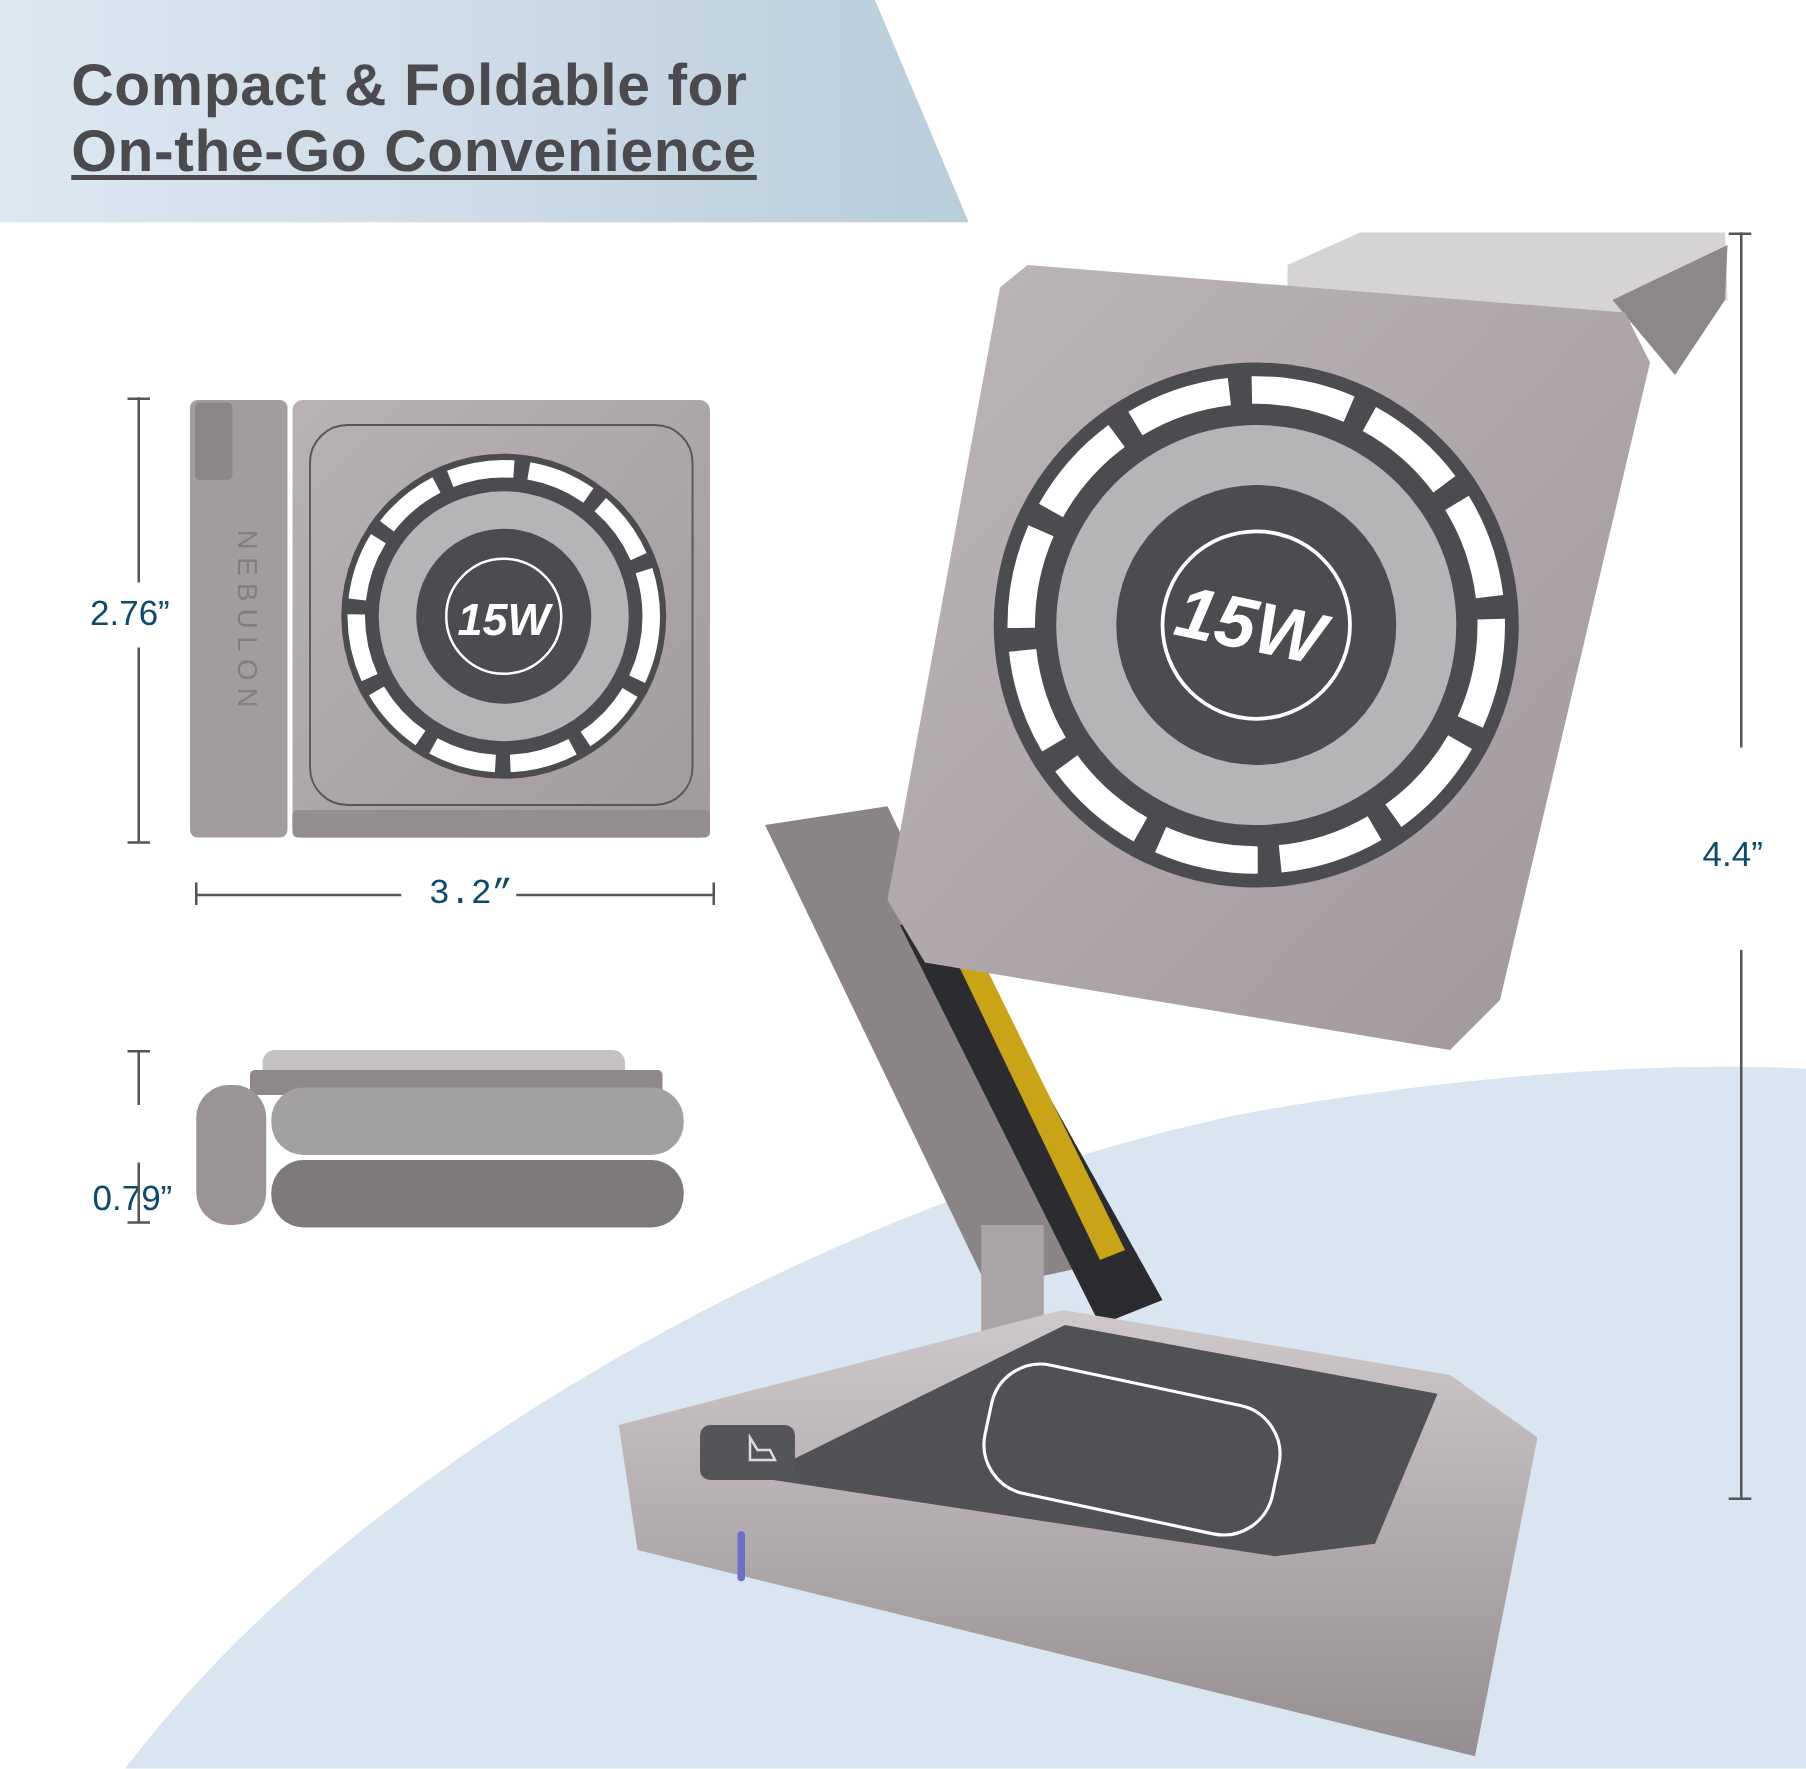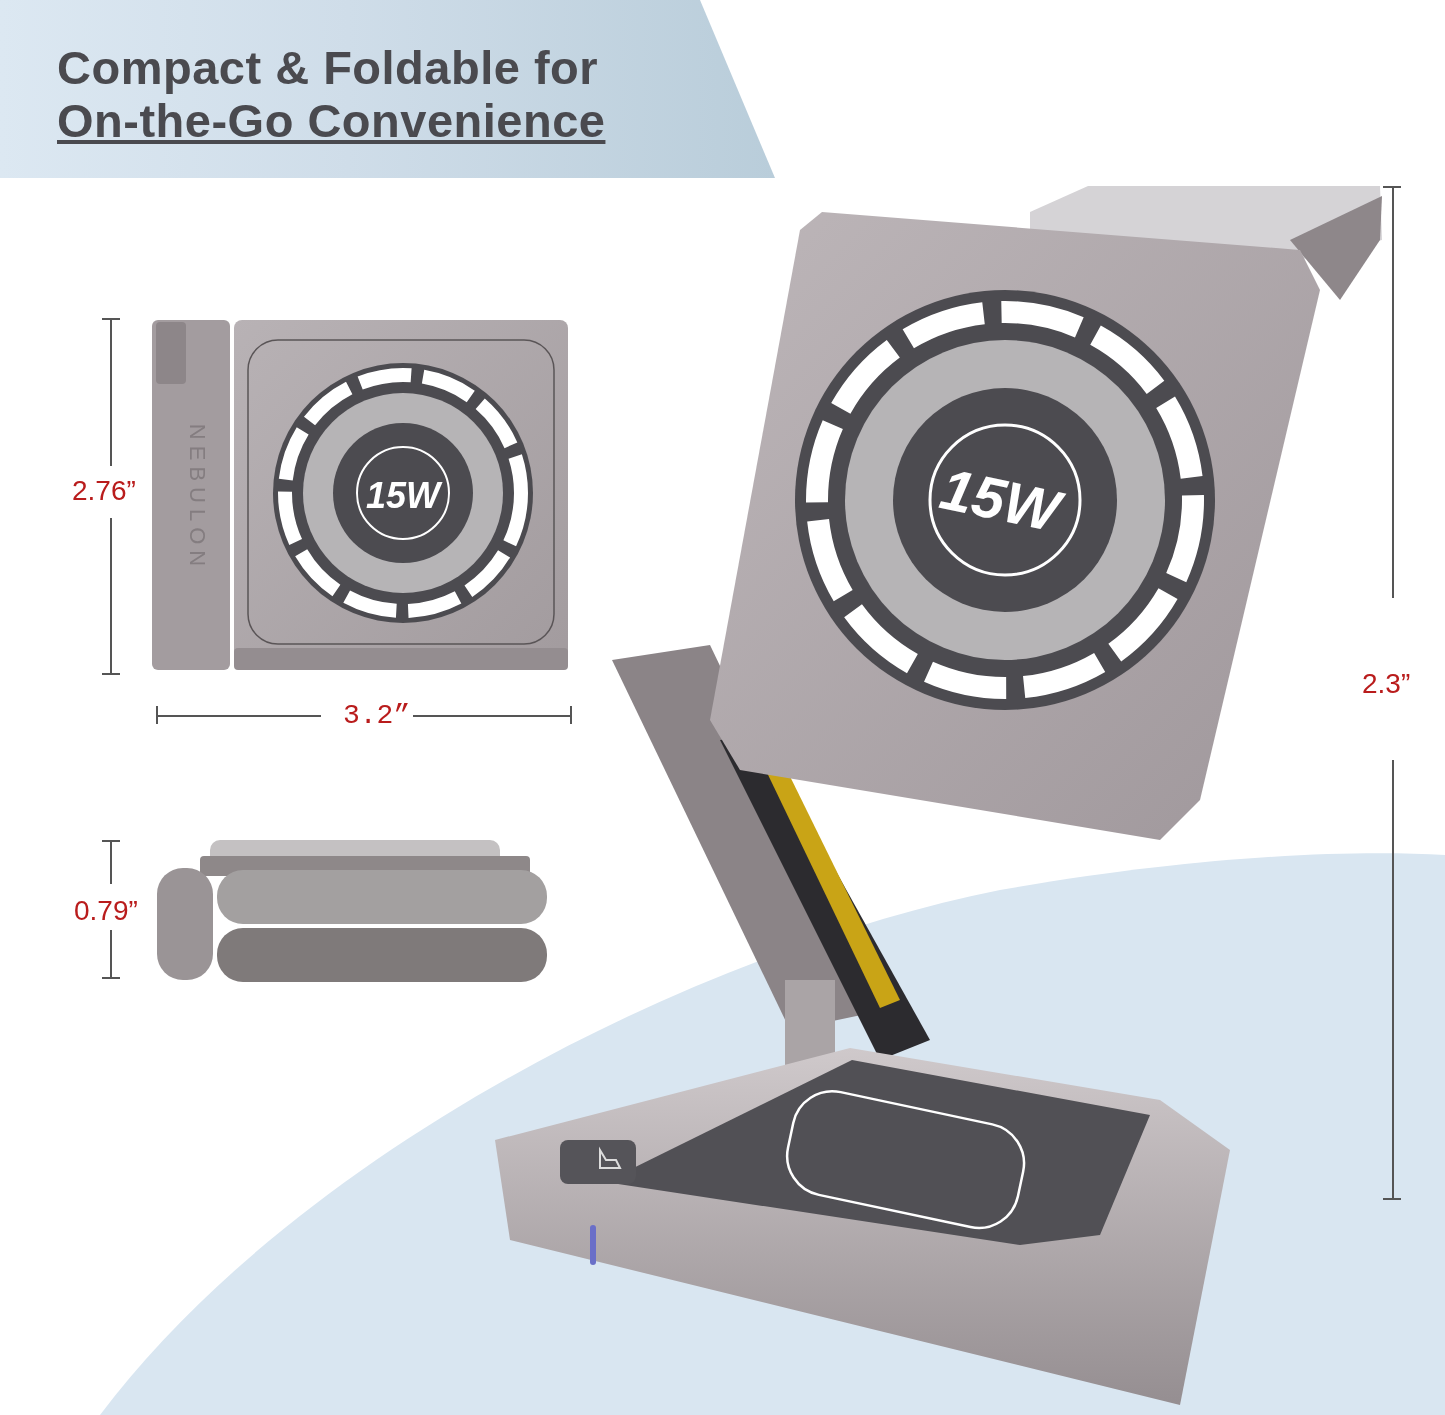--- a/index.html
+++ b/index.html
@@ -14,21 +14,21 @@
       clip-path: polygon(0 0, 700px 0, 775px 178px, 0 178px);
     }
     .banner .t {
       position: absolute; left: 57px; font-weight: bold; font-size: 47px;
       color: #4a4a4f; letter-spacing: 0.5px; white-space: nowrap;
     }
     .wave {
       position: absolute; left: 0; top: 0; width: 1445px; height: 1415px;
     }
     .dim-label {
-      position: absolute; font-size: 28px; color: #b91c1c; white-space: nowrap;
+      position: absolute; font-size: 28px; color: #0c4a6e; white-space: nowrap;
     }
     .line-v { position: absolute; width: 2px; background: #555; }
     .line-h { position: absolute; height: 2px; background: #555; }
     .cap-h { position: absolute; height: 2px; width: 18px; background: #555; }
     .cap-v { position: absolute; width: 2px; height: 18px; background: #555; }
     svg { position: absolute; }
   </style>
 </head>
 <body>
 
@@ -77,21 +77,21 @@
 <svg style="left:155px;top:838px;" width="400" height="145" viewBox="0 0 400 145">
   <rect x="55" y="2" width="290" height="30" rx="10" fill="#c4c1c2"></rect>
   <rect x="45" y="18" width="330" height="20" rx="4" fill="#8e8889"></rect>
   <rect x="2" y="30" width="56" height="112" rx="26" fill="#9a9496"></rect>
   <rect x="62" y="32" width="330" height="54" rx="26" fill="#a3a0a0"></rect>
   <rect x="62" y="90" width="330" height="54" rx="26" fill="#7f7a7a"></rect>
 </svg>
 
 <div class="cap-h" style="left:102px;top:840px;"></div>
 <div class="line-v" style="left:110px;top:840px;height:44px;"></div>
-<div class="dim-label" style="left:74px;top:895px;">0.79”</div>
+<div class="dim-label" style="left:74px;top:943px;">0.79”</div>
 <div class="line-v" style="left:110px;top:930px;height:48px;"></div>
 <div class="cap-h" style="left:102px;top:977px;"></div>
 
 <svg style="left:490px;top:180px;" width="900" height="1230" viewBox="490 180 900 1230">
   <defs>
     <linearGradient id="mg2" x1="0" y1="0" x2="1" y2="1">
       <stop offset="0" stop-color="#bdb6b9"></stop>
         <stop offset="1" stop-color="#9f979b"></stop>
     </linearGradient>
     <linearGradient id="mg3" x1="0" y1="0" x2="0" y2="1">
@@ -121,15 +121,15 @@
   <polygon points="495,1140 850,1048 1160,1100 1230,1150 1180,1405 510,1240" fill="url(#mg3)"></polygon>
   <polygon points="605,1182 852,1060 1150,1115 1100,1235 1020,1245" fill="#515055"></polygon>
   <rect x="560" y="1140" width="76" height="44" rx="8" fill="#555459"></rect>
   <path d="M 600 1150 l 0 18 l 20 0 l -4 -8 l -10 0 z" fill="none" stroke="#ddd" stroke-width="2"></path>
   <rect x="788" y="1107" width="235" height="105" rx="40" fill="none" stroke="#fff" stroke-width="2.5" transform="rotate(12 905 1160)"></rect>
   <rect x="590" y="1225" width="6" height="40" rx="3" fill="#6a6fc8"></rect>
 </svg>
 
 <div class="cap-h" style="left:1383px;top:186px;"></div>
 <div class="line-v" style="left:1392px;top:186px;height:412px;"></div>
-<div class="dim-label" style="left:1362px;top:668px;">2.3”</div>
+<div class="dim-label" style="left:1362px;top:668px;">4.4”</div>
 <div class="line-v" style="left:1392px;top:760px;height:440px;"></div>
 <div class="cap-h" style="left:1383px;top:1198px;"></div>
 
 </body></html>

